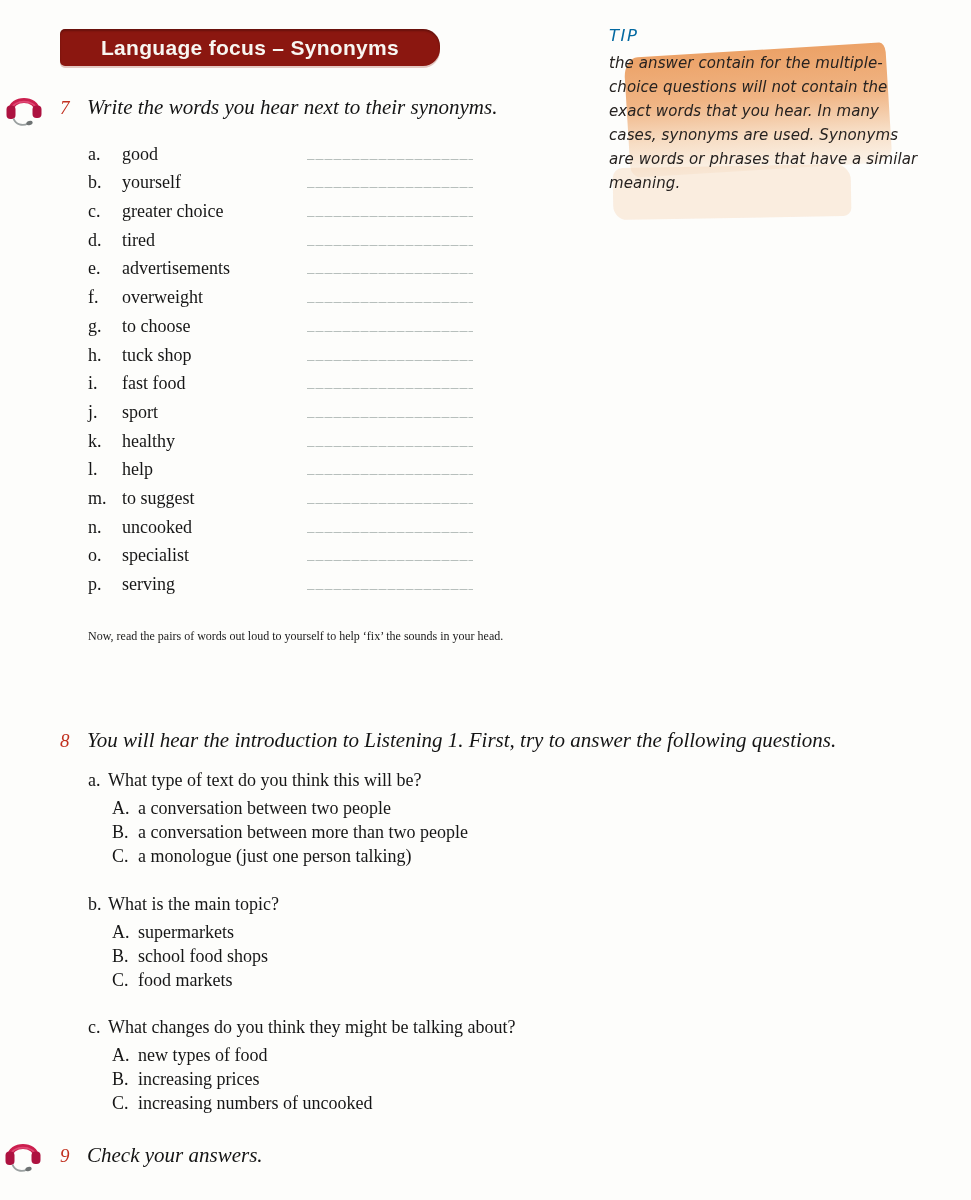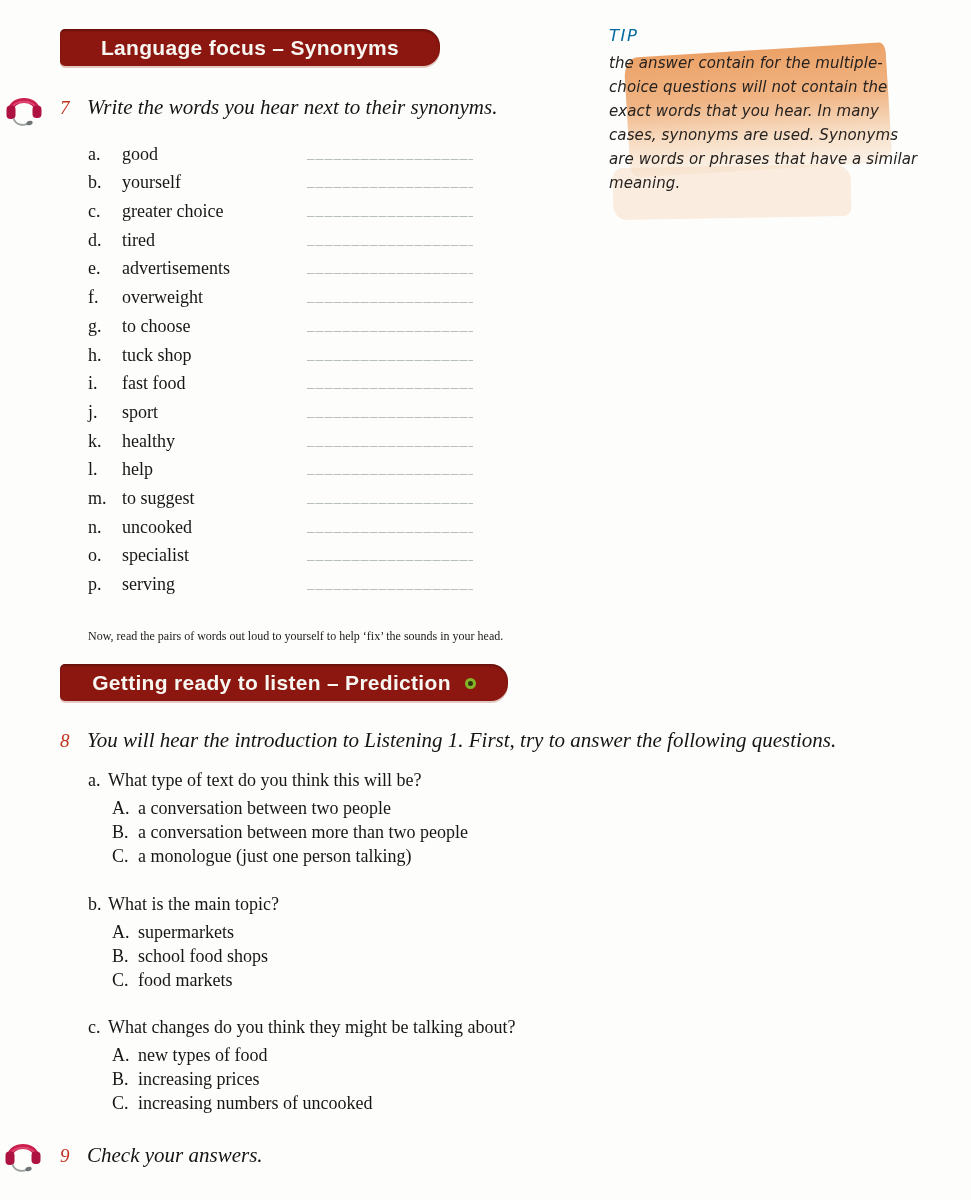--- a/index.html
+++ b/index.html
@@ -259,24 +259,20 @@
     </div>
     <div class="syn-row">
       <span class="syn-letter">p.</span>
       <span class="syn-word">serving</span>
       <span class="answer-line"></span>
     </div>
   </div>
 
   <div class="note">Now, read the pairs of words out loud to yourself to help ‘fix’ the sounds in your head.</div>
 
-  <div class="banner banner-2">
-    <span class="banner-text">Getting ready to listen – Prediction</span>
-    <span class="green-dot"></span>
-  </div>
 
   <div class="exercise-row ex8">
     <span class="ex-number">8</span>
     <span class="ex-instruction">You will hear the introduction to Listening 1. First, try to answer the following questions.</span>
   </div>
 
   <div class="question q-a">
     <div class="q-line">
       <span class="q-label">a.</span>
       <span>What type of text do you think this will be?</span>

